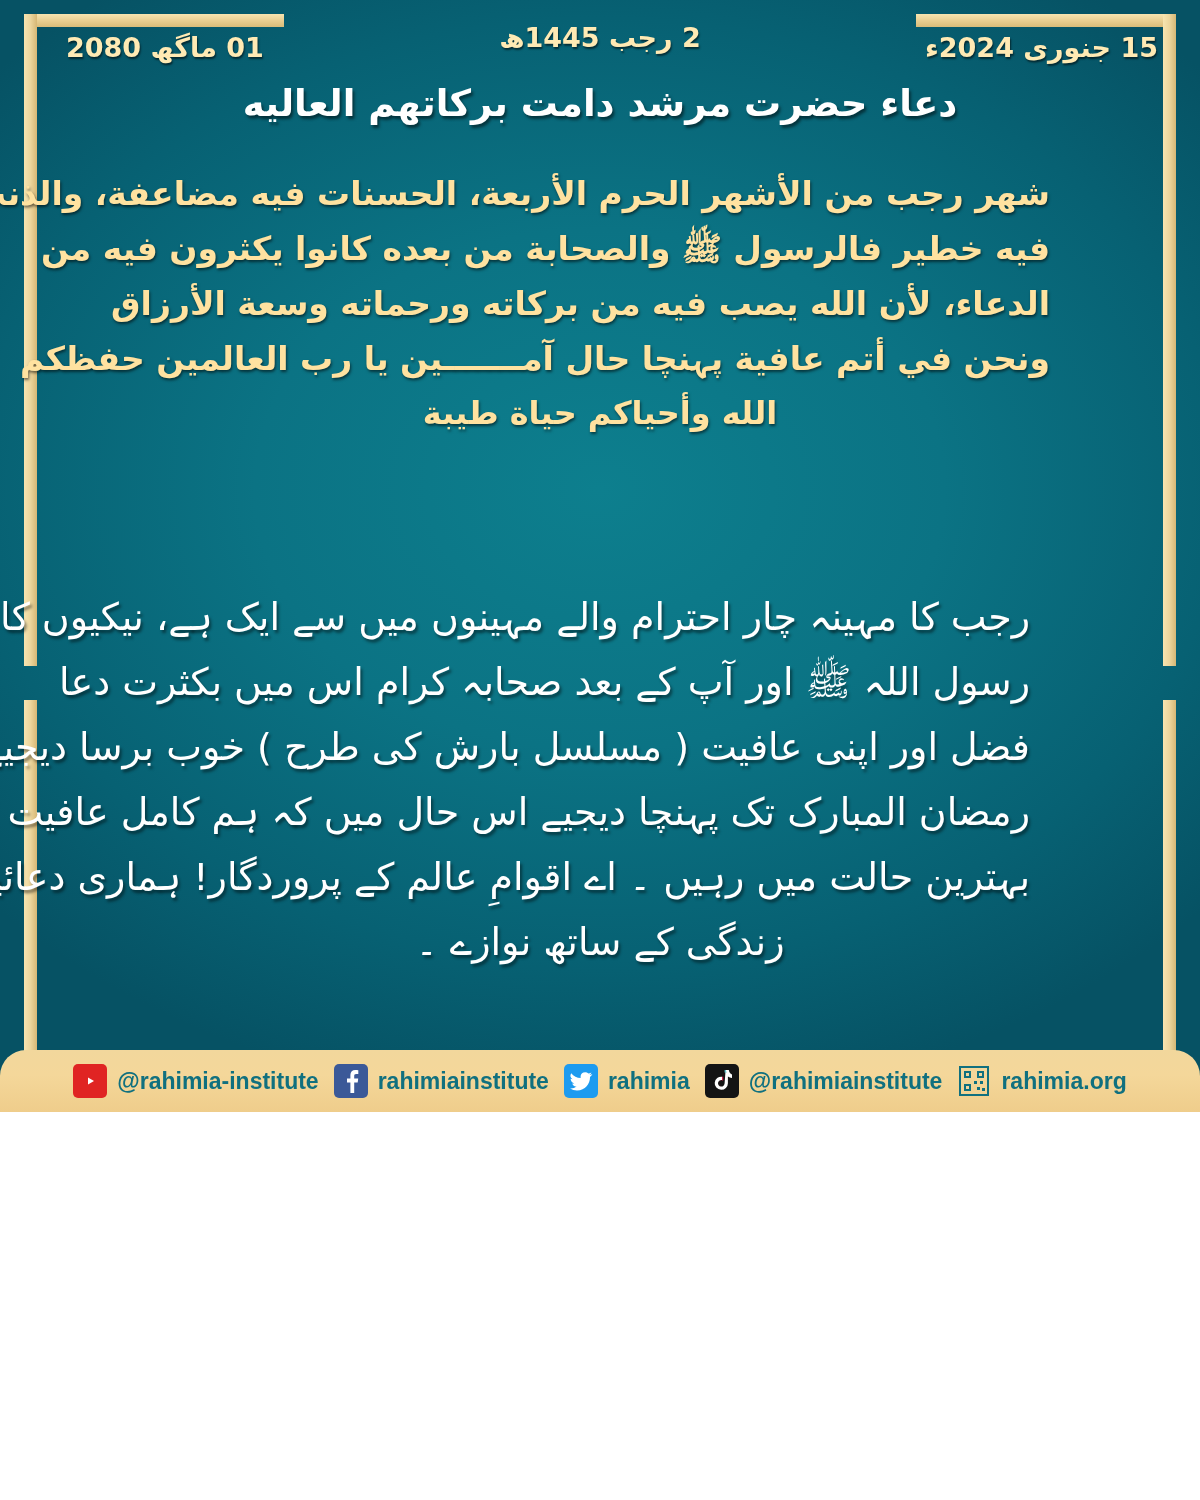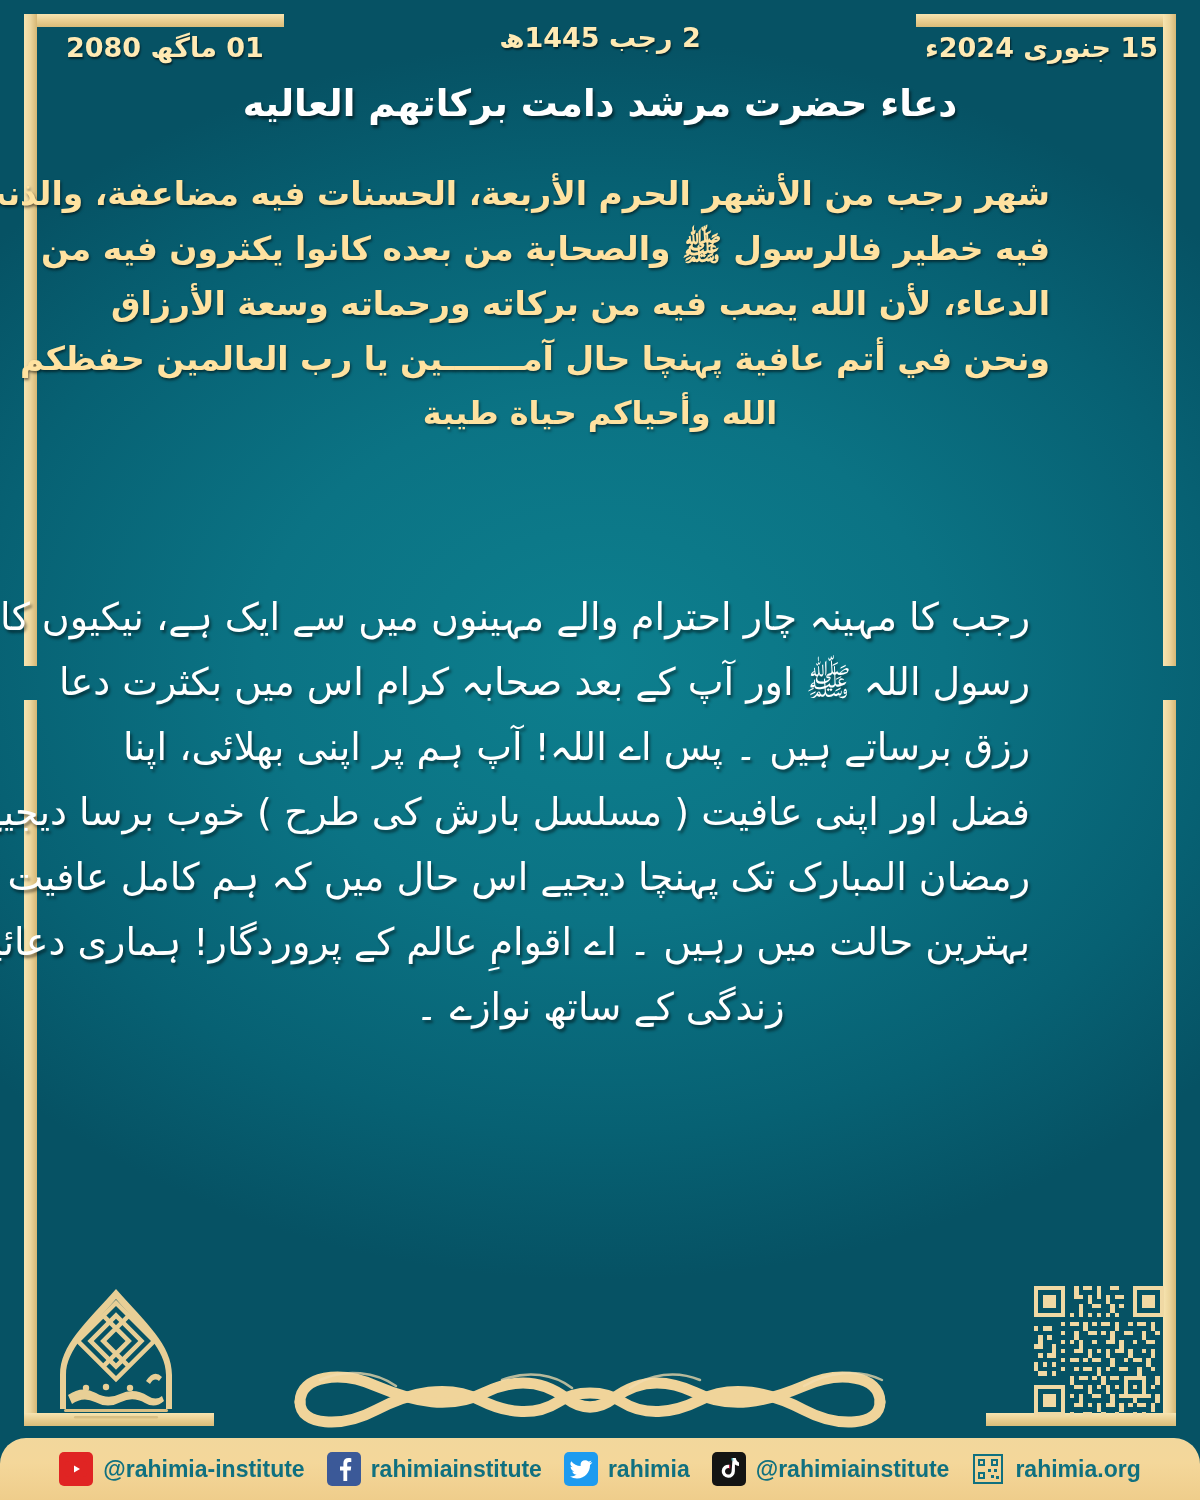--- a/index.html
+++ b/index.html
@@ -5,21 +5,21 @@
 <style>
   * { margin:0; padding:0; box-sizing:border-box; }
 
   html, body {
     width:1200px; height:1500px;
     font-family:"DejaVu Sans", sans-serif;
   }
 
   #poster {
     position:relative;
-    width:1200px; height:1500px;
+    width:1200px; height:1112px;
     overflow:hidden;
     background:
       radial-gradient(ellipse 820px 620px at 50% 44%, #0d7f8e 0%, #0b7384 42%, #076173 76%, #065264 100%);
   }
 
   
   .frame-seg {
     position:absolute;
     background:linear-gradient(180deg,#f7e4b0 0%, #e9cf92 50%, #d9bc79 100%);
   }
@@ -96,21 +96,21 @@
     top:1340px; width:640px; height:100px;
   }
   .flourish svg { display:block; width:100%; height:100%; }
 
   
   .footer {
     position:absolute; left:0; bottom:0; width:1200px; height:62px;
     background:linear-gradient(180deg,#f2d79c 0%,#f4d79a 40%,#efcd8b 100%);
     border-top-left-radius:26px; border-top-right-radius:26px;
     display:flex; align-items:center; justify-content:center;
-    direction:ltr; gap:22px;
+    direction:ltr; gap:15px;
   }
   .sm-item {
     display:flex; align-items:center; gap:10px;
     font-family:"Liberation Sans", sans-serif;
     font-size:23px; font-weight:700; color:#10707f;
     white-space:nowrap;
   }
   .sm-ico {
     width:34px; height:34px; border-radius:5px; flex:0 0 34px;
     display:flex; align-items:center; justify-content:center;
@@ -148,21 +148,20 @@
     <div class="arabic-line">شهر رجب من الأشهر الحرم الأربعة، الحسنات فيه مضاعفة، والذنب</div>
     <div class="arabic-line">فيه خطير فالرسول ﷺ والصحابة من بعده كانوا يكثرون فيه من</div>
     <div class="arabic-line">الدعاء، لأن الله يصب فيه من بركاته ورحماته وسعة الأرزاق</div>
     <div class="arabic-line">ونحن في أتم عافية پہنچا حال آمـــــــين يا رب العالمين حفظكم</div>
     <div class="arabic-line short">الله وأحياكم حياة طيبة</div>
   </div>
 
   <div class="urdu-block">
     <div class="urdu-line">رجب کا مہینہ چار احترام والے مہینوں میں سے ایک ہے، نیکیوں کا</div>
     <div class="urdu-line">رسول اللہ ﷺ اور آپ کے بعد صحابہ کرام اس میں بکثرت دعا</div>
-    <div class="urdu-line">رزق برساتے ہیں ۔ پس اے اللہ! آپ ہم پر اپنی بھلائی، اپنا</div>
     <div class="urdu-line">فضل اور اپنی عافیت ( مسلسل بارش کی طرح ) خوب برسا دیجیے اور ہمیں</div>
     <div class="urdu-line">رمضان المبارک تک پہنچا دیجیے اس حال میں کہ ہم کامل عافیت اور</div>
     <div class="urdu-line">بہترین حالت میں رہیں ۔ اے اقوامِ عالم کے پروردگار! ہماری دعائیں قبول</div>
     <div class="urdu-line">زندگی کے ساتھ نوازے ۔</div>
   </div>
 
   <div class="logo">
     <svg viewBox="0 0 132 150" xmlns="http://www.w3.org/2000/svg">
 
       <path d="M66 6 C 96 40, 122 62, 122 92 L122 126 L116 126 L116 92 C116 66, 92 46, 66 16 C40 46, 16 66, 16 92 L16 126 L10 126 L10 92 C10 62, 36 40, 66 6 Z" fill="#e8cf96"></path>

